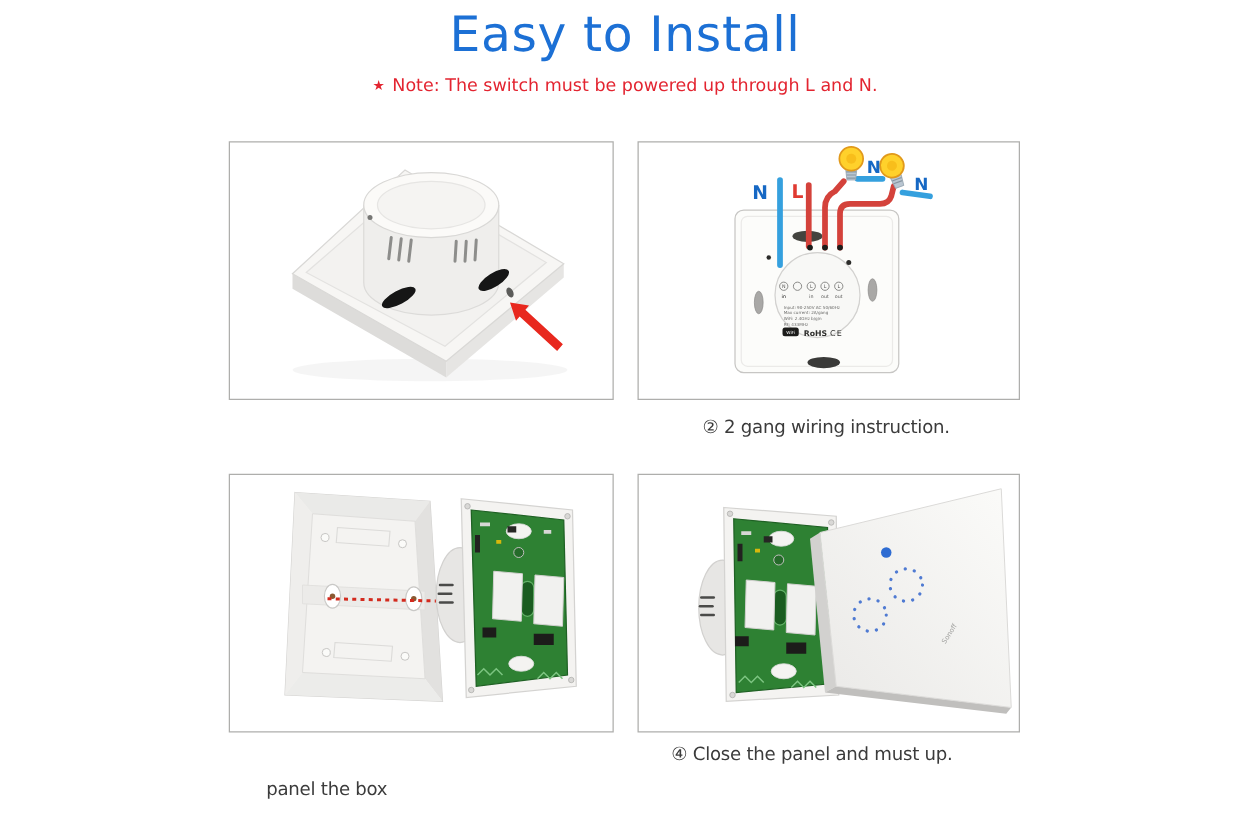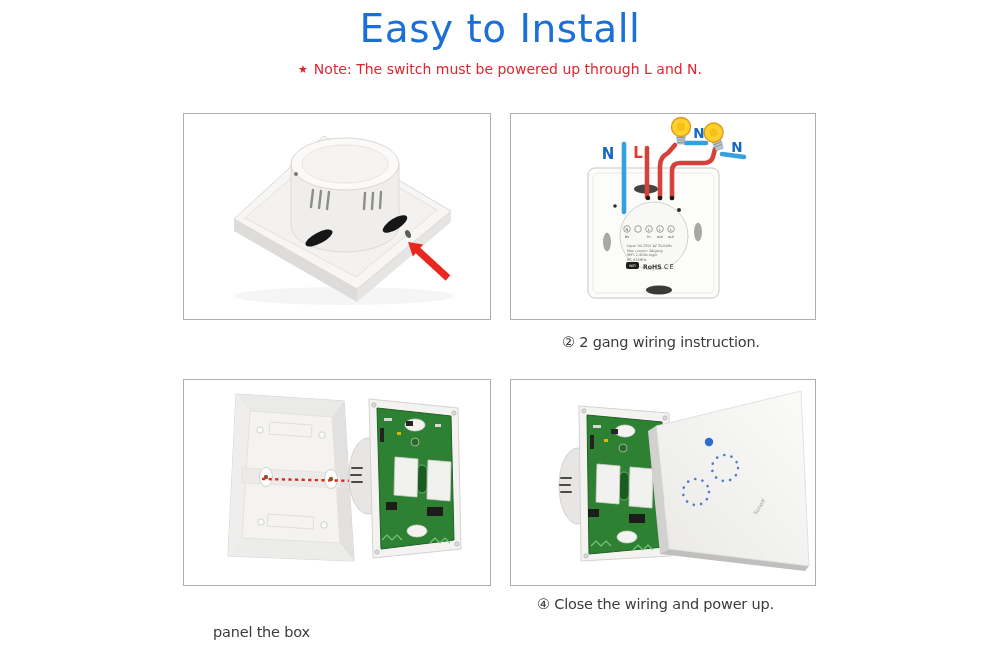--- a/index.html
+++ b/index.html
@@ -241,15 +241,15 @@
         <circle cx="198" cy="62" r="4.2" fill="#2e6cd2"></circle>
         <circle cx="214" cy="88" r="13" fill="none" stroke="#4f7ad2" stroke-width="2.6" stroke-dasharray="0.1 7.4" stroke-linecap="round"></circle>
         <circle cx="185" cy="112" r="13" fill="none" stroke="#4f7ad2" stroke-width="2.6" stroke-dasharray="0.1 7.4" stroke-linecap="round"></circle>
         <text x="250" y="128" font-size="5.5" fill="#a3a3a1" text-anchor="middle" transform="rotate(-57 250 128)">Sonoff</text>
       </g>
     </svg>
   </figure>
 
   <div class="caption c2">② 2 gang wiring instruction.</div>
   <div class="caption c3b">panel the box</div>
-  <div class="caption c4">④ Close the wiring and power up.</div>
+  <div class="caption c4">④ Close the panel and must up.</div>
 
 </div>
 
 </body></html>

